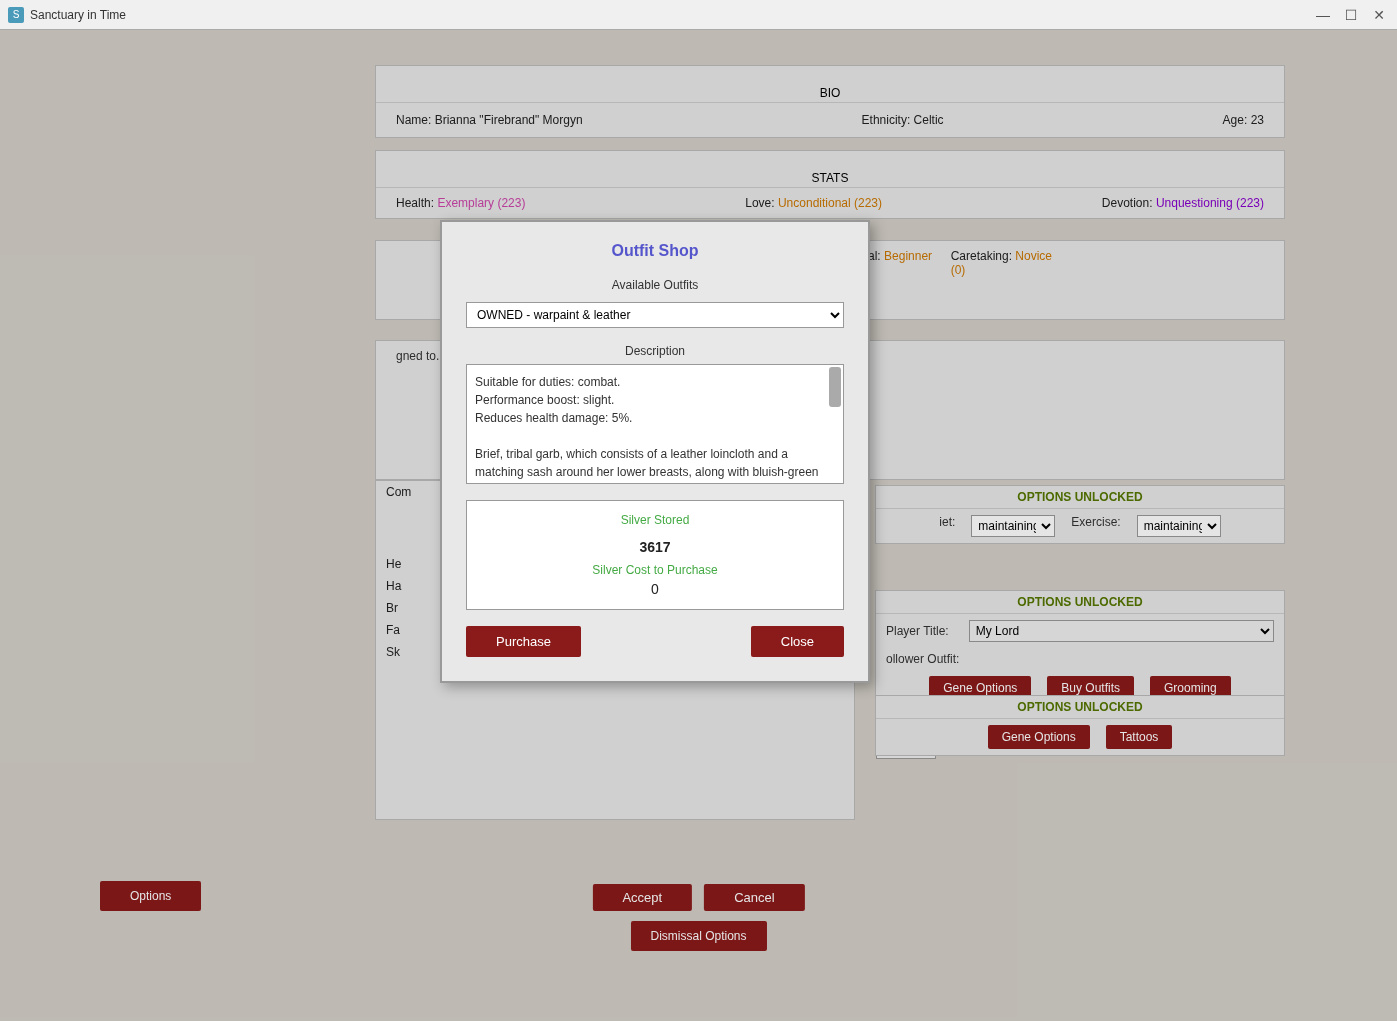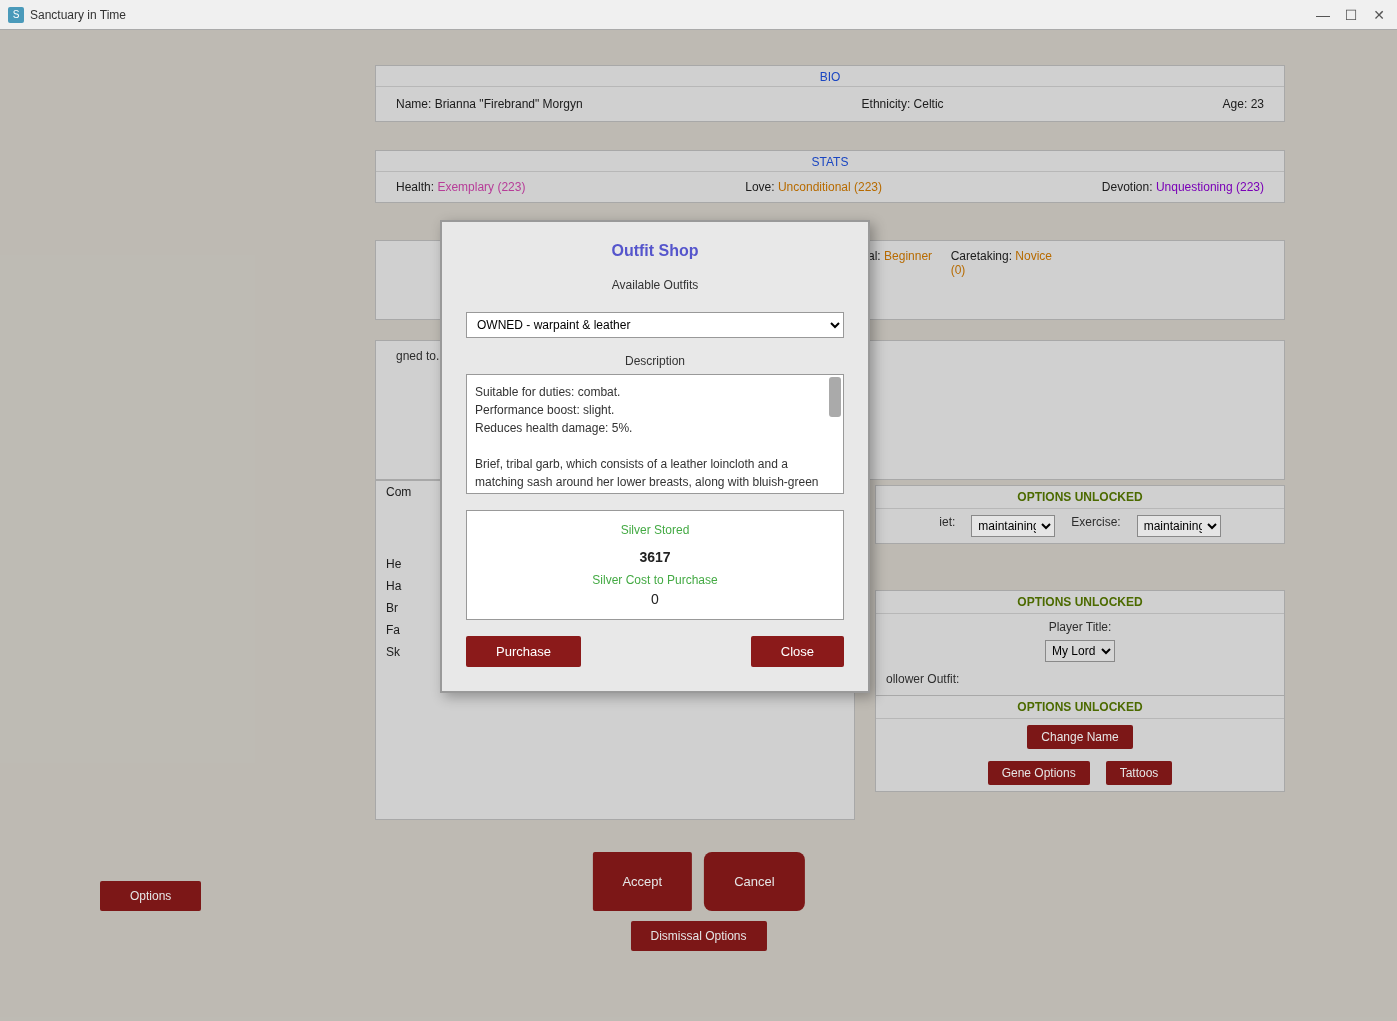--- a/index.html
+++ b/index.html
@@ -57,23 +57,23 @@
     
     .bio-section {
       background: #e8e8e8;
       border: 1px solid #bbb;
       position: absolute;
       left: 375px; top: 35px;
       width: 910px;
     }
     .section-label {
       text-align: center;
-      color: #1d4ed8;
-      font-size: 12px;
-      padding: 4px 0 2px;
+      color: #000000;
+      font-size: 12px;
+      padding: 20px 0 2px;
       border-bottom: 1px solid #ccc;
     }
     .section-content {
       padding: 10px 20px;
       display: flex;
       justify-content: space-between;
       align-items: center;
     }
     .bio-field { font-size: 12px; color: #222; }
 
@@ -212,21 +212,21 @@
       text-align: center;
       color: #5555cc;
       font-size: 16px;
       font-weight: bold;
       margin-bottom: 18px;
     }
     .modal-section-label {
       text-align: center;
       font-size: 12px;
       color: #333;
-      margin-bottom: 20px;
+      margin-bottom: 10px;
     }
     .modal-select {
       width: 100%;
       font-size: 12px;
       padding: 4px 6px;
       border: 1px solid #999;
       background: white;
       margin-bottom: 16px;
     }
     .description-label {
@@ -404,50 +404,47 @@
         <span>Exercise:</span>
       </span>
       <select class="maint-select">
         <option>maintaining</option>
       </select>
     </div>
   </div>
 
   <div class="options-section2">
     <div class="options-label">OPTIONS UNLOCKED</div>
-    <div style="padding:6px 10px; display:flex; align-items:center; gap:6px;flex-direction:column;">
+    <div style="padding:6px 10px; display:flex; align-items:center; gap:20px;">
       <span style="font-size:12px; color:#333;">Player Title:</span>
       <select style="flex:1; font-size:12px; padding:2px; border:1px solid #999;">
         <option>My Lord</option>
       </select>
     </div>
     <div style="padding:4px 10px; display:flex; align-items:center; ">
       <span style="font-size:12px; color:#333;">ollower Outfit:</span>
     </div>
     <div class="options-row">
       <button class="btn-dark-red">Gene Options</button>
       <button class="btn-dark-red">Buy Outfits</button>
       <button class="btn-dark-red">Grooming</button>
     </div>
   </div>
 
   <div class="options-section3">
     <div class="options-label">OPTIONS UNLOCKED</div>
     <div class="options-row">
-      <button class="btn-dark-red">Change Name</button>
-    </div>
-    <div class="options-row">
       <button class="btn-dark-red">Gene Options</button>
       <button class="btn-dark-red">Tattoos</button>
     </div>
   </div>
 
   <div class="bottom-buttons">
     <button class="btn-dark-red" style="padding:6px 30px; font-size:13px;">Accept</button>
-    <button class="btn-dark-red" style="padding:22px 30px; font-size:13px;border-radius:8px;">Cancel</button>
+    <button class="btn-dark-red" style="padding:6px 30px; font-size:13px;">Cancel</button>
   </div>
 
   <div class="dismissal-btn">
     <button class="btn-dark-red" style="padding:8px 20px; font-size:12px;">Dismissal Options</button>
   </div>
 
   <div class="options-btn">
     <button class="btn-dark-red" style="padding:8px 30px; font-size:12px;">Options</button>
   </div>
 

